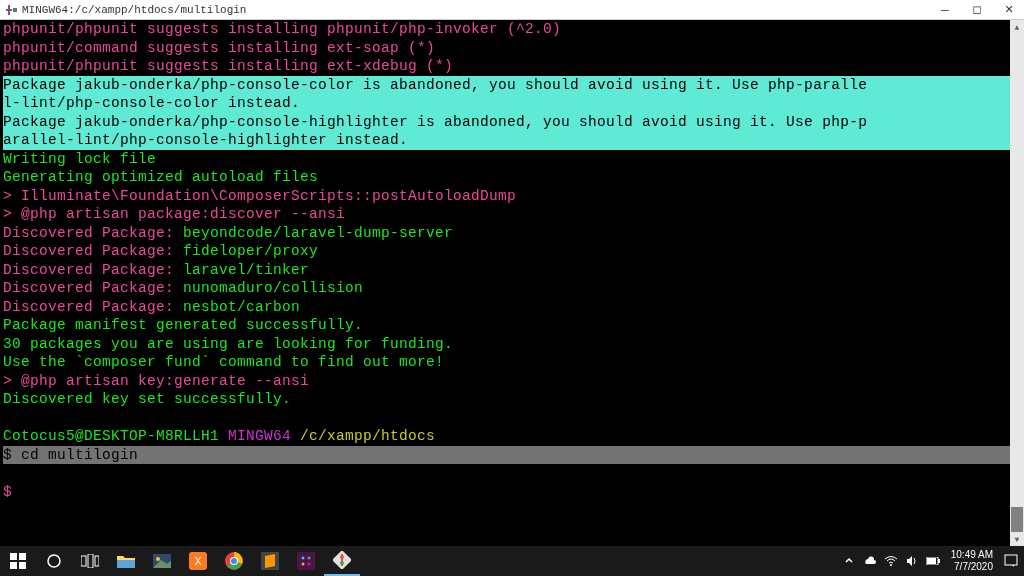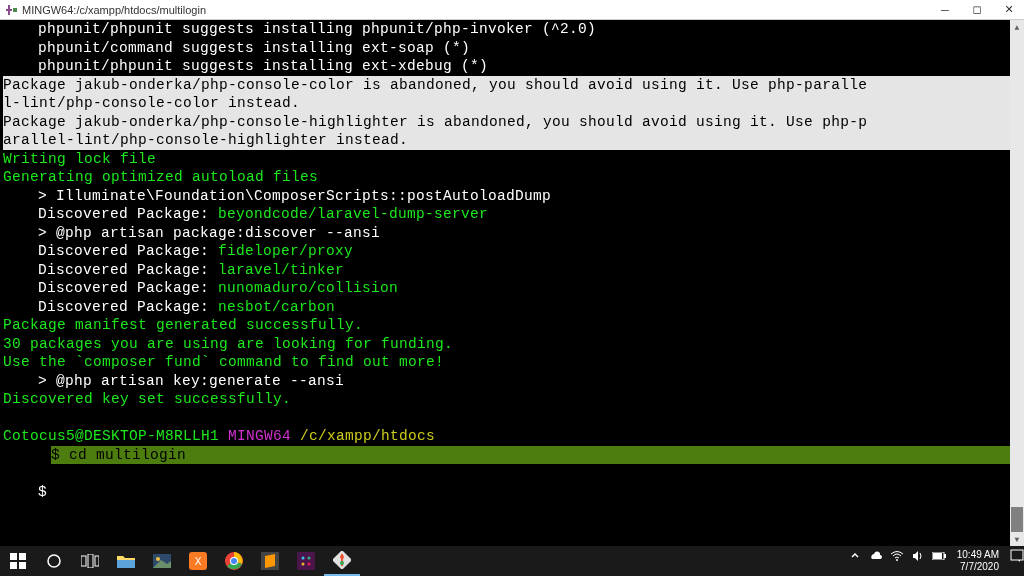--- a/index.html
+++ b/index.html
@@ -23,47 +23,46 @@
       color: #333;
     }
     .title-bar-icon {
       width: 14px;
       height: 14px;
       margin-right: 4px;
       display: flex;
       align-items: center;
       justify-content: center;
     }
-    .title-bar-title { flex: 1; }
+    .title-bar-title { flex: 1; font-family: Liberation Mono, monospace; }
     .window-controls { display: flex; gap: 18px; margin-right: 4px; }
     .window-control { width: 14px; height: 14px; display: flex; align-items: center; justify-content: center; cursor: pointer; color: #333; }
     .terminal {
       background: #000;
       color: #c0c0c0;
       font-size: 14.5px;
       line-height: 18.5px;
       letter-spacing: 0.3px;
       padding: 0 3px;
       height: 587px;
       overflow: hidden;
     }
     .line { white-space: pre; }
-    .white { color: #ffffff; margin-left: 35px; }
+    .white { color: #ec4899; }
     .green { color: #1ce81c; }
     .warn {
-      background: #e5e5e5;
+      background: #5eead4;
       color: #000;
     }
     .cyan-prompt { color: #1ce81c; }
     .magenta { color: #d030d0; margin-top: 40px; }
     .yellow { color: #cccc1c; text-align: center; }
     .gray-highlight {
-      background: #4d7c0f;
+      background: #737373;
       color: #000;
-      margin-left: 48px;
     }
     .blink-cursor { display: inline-block; width: 6px; }
     .taskbar {
       position: absolute;
       bottom: 0;
       left: 0;
       right: 0;
       height: 30px;
       background: #1a1a1a;
       display: flex;
@@ -76,25 +75,26 @@
       display: flex;
       align-items: center;
       justify-content: center;
       cursor: pointer;
       color: #fff;
     }
     .tb-icon { width: 20px; height: 20px; display: flex; align-items: center; justify-content: center; }
     .taskbar-right {
       margin-left: auto;
       display: flex;
-      align-items: flex-start;
+      align-items: center;
       color: #fff;
       font-family: 'Segoe UI', sans-serif;
       font-size: 10px;
       gap: 7px;
+      padding-right: 6px;
     }
     .tray-icons { display: flex; gap: 7px; align-items: center; }
     .tray-ic { width: 14px; height: 14px; display: flex; align-items: center; justify-content: center; }
     .clock { text-align: right; line-height: 12px; padding: 0 4px; }
     .active-underline { border-bottom: 2px solid #76b9ed; }
     .scrollbar {
       position: absolute;
       right: 0;
       top: 20px;
       bottom: 30px;
@@ -146,22 +146,22 @@
   <div class="line white">phpunit/phpunit suggests installing phpunit/php-invoker (^2.0)</div>
   <div class="line white">phpunit/command suggests installing ext-soap (*)</div>
   <div class="line white">phpunit/phpunit suggests installing ext-xdebug (*)</div>
   <div class="line warn">Package jakub-onderka/php-console-color is abandoned, you should avoid using it. Use php-paralle</div>
   <div class="line warn">l-lint/php-console-color instead.</div>
   <div class="line warn">Package jakub-onderka/php-console-highlighter is abandoned, you should avoid using it. Use php-p</div>
   <div class="line warn">arallel-lint/php-console-highlighter instead.</div>
   <div class="line green">Writing lock file</div>
   <div class="line green">Generating optimized autoload files</div>
   <div class="line white">&gt; Illuminate\Foundation\ComposerScripts::postAutoloadDump</div>
+  <div class="line white">&gt; @php artisan package:discover --ansi</div>
   <div class="line"><span class="white">Discovered Package: </span><span class="green">beyondcode/laravel-dump-server</span></div>
-  <div class="line white">&gt; @php artisan package:discover --ansi</div>
   <div class="line"><span class="white">Discovered Package: </span><span class="green">fideloper/proxy</span></div>
   <div class="line"><span class="white">Discovered Package: </span><span class="green">laravel/tinker</span></div>
   <div class="line"><span class="white">Discovered Package: </span><span class="green">nunomaduro/collision</span></div>
   <div class="line"><span class="white">Discovered Package: </span><span class="green">nesbot/carbon</span></div>
   <div class="line green">Package manifest generated successfully.</div>
   <div class="line green">30 packages you are using are looking for funding.</div>
   <div class="line green">Use the `composer fund` command to find out more!</div>
   <div class="line white">&gt; @php artisan key:generate --ansi</div>
   <div class="line green">Discovered key set successfully.</div>
   <div class="line"> </div>

